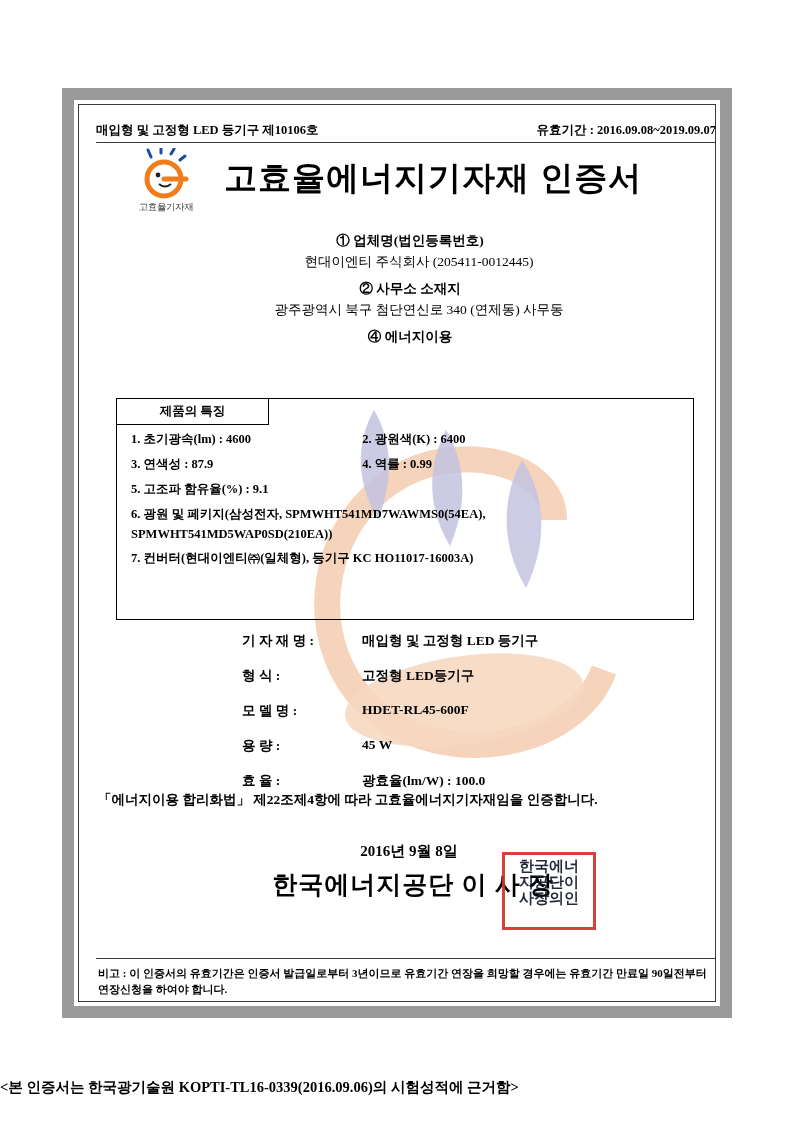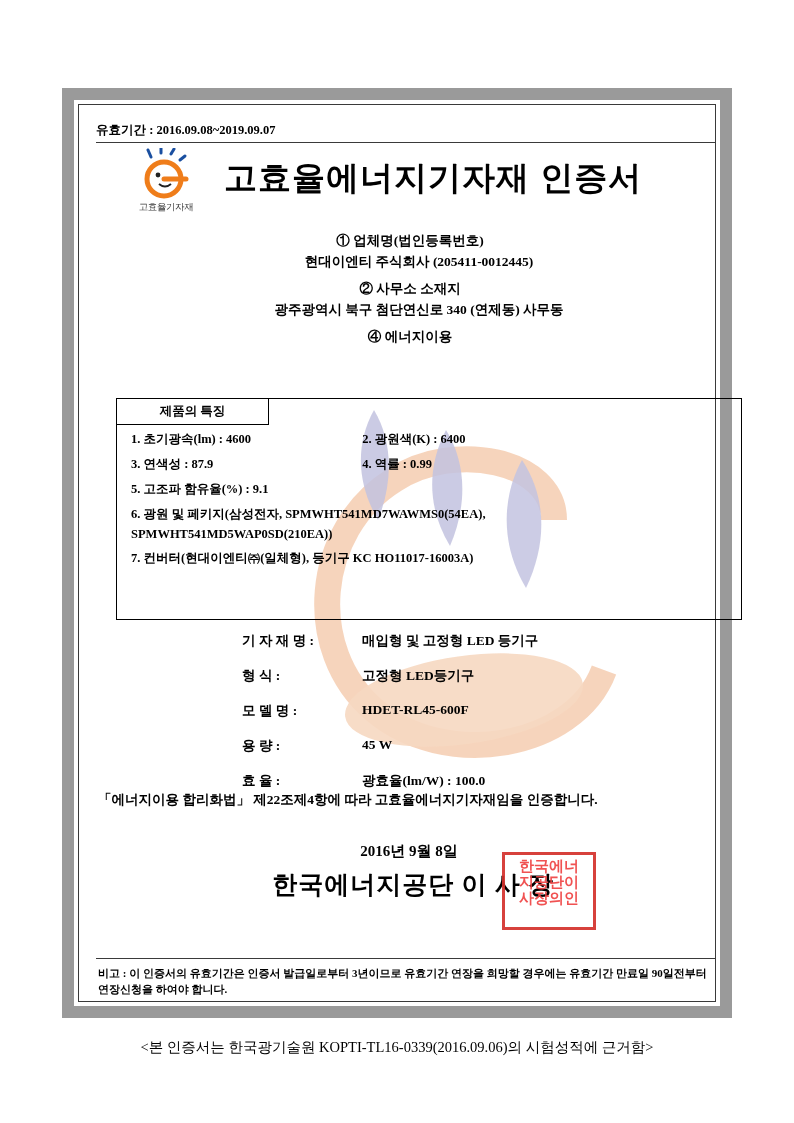--- a/index.html
+++ b/index.html
@@ -126,28 +126,28 @@
   .items {
     position: absolute;
     left: 36px;
     top: 132px;
     width: 600px;
     font-size: 13.5px;
     font-weight: bold;
   }
   .item { margin-bottom: 9px; text-align: center; }
   .item .lbl { }
-  .item .val { display: block; margin-left: 18px; margin-top: 3px; font-weight: bold; }
+  .item .val { display: block; margin-left: 18px; margin-top: 3px; font-weight: normal; }
 
   
   .prod-box {
     position: absolute;
     left: 42px;
     top: 298px;
-    width: 626px;
+    width: 578px;
     height: 222px;
     border: 1px solid #000;
     box-sizing: border-box;
   }
   .prod-tab {
     position: absolute;
     left: 0px;
     top: 0px;
     width: 152px;
     height: 26px;
@@ -225,21 +225,21 @@
     letter-spacing: 1px;
   }
   .seal {
     position: absolute;
     left: 428px;
     top: 752px;
     width: 94px;
     height: 78px;
     border: 3px solid #d4312c;
     box-sizing: border-box;
-    color: #ef4444;
+    color: #0f172a;
     font-size: 15px;
     font-weight: bold;
     line-height: 1.05;
     text-align: center;
     padding-top: 4px;
     letter-spacing: 0px;
     z-index: 5;
     opacity: 0.92;
   }
   .seal div { }
@@ -260,25 +260,25 @@
     width: 616px;
     font-size: 11px;
     font-weight: bold;
     line-height: 1.45;
   }
 
   
   .bottom-caption {
     position: absolute;
     left: 0;
-    top: 1038px;
+    top: 1078px;
     width: 794px;
-    text-align: center;
+    text-align: left;
     font-size: 14.5px;
-    font-weight: normal;
+    font-weight: bold;
   }
 </style>
 </head>
 <body>
 
 <div class="page">
 
   <div class="gray-frame">
     <div class="inner-frame"></div>
 
@@ -292,20 +292,21 @@
       <g fill="#c3c3e0" opacity="0.85">
         <path d="M120,10 C138,40 140,80 124,120 C104,86 100,46 120,10 Z"></path>
         <path d="M192,30 C212,62 214,104 196,146 C174,110 172,68 192,30 Z"></path>
         <path d="M268,60 C292,96 294,142 272,188 C248,148 246,100 268,60 Z"></path>
       </g>
     </svg>
 
     <div class="content">
 
       <div class="hdr">
+        <span>매입형 및 고정형 LED 등기구  제10106호</span>
         <span>유효기간 : 2016.09.08~2019.09.07</span>
       </div>
       <div class="hdr-rule"></div>
 
       <div class="title-row">
         <div class="logo">
           <div class="logo-mark">
             <svg width="54" height="52" viewBox="0 0 54 52">
               <g stroke="#1a4fa0" stroke-width="3" stroke-linecap="round">
                 <line x1="12" y1="9" x2="9" y2="2"></line>

